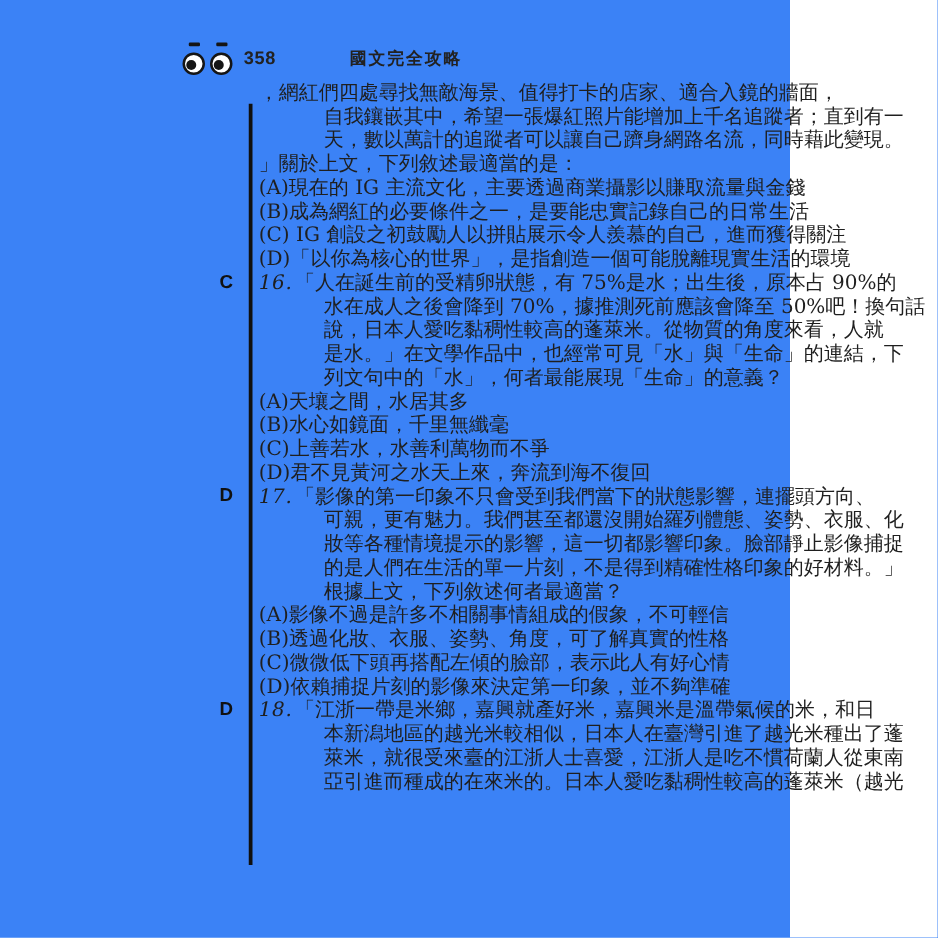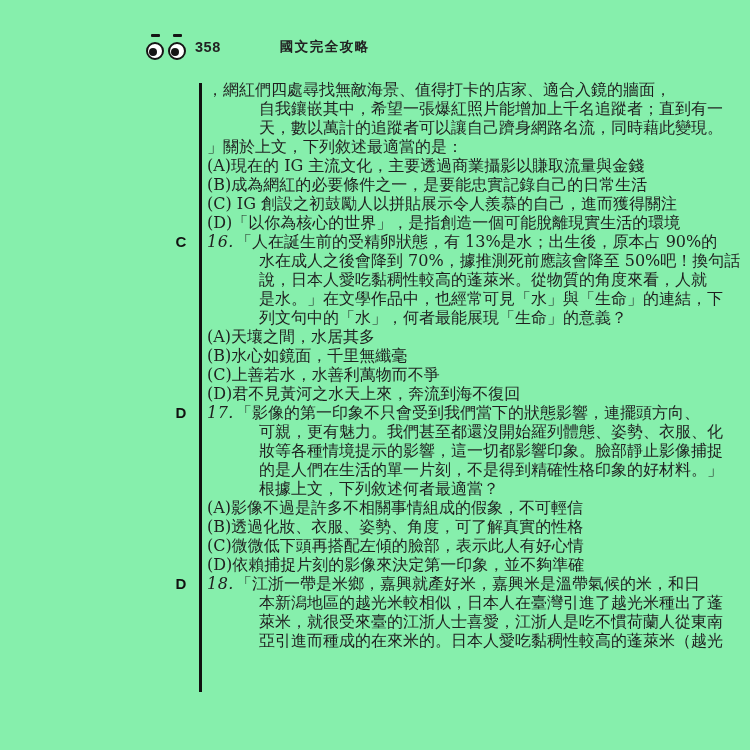--- a/index.html
+++ b/index.html
@@ -1,18 +1,18 @@
 <!DOCTYPE html>
 <html><head>
 <meta charset="utf-8">
 <style>
   html,body { margin:0; padding:0; }
   body { width:750px; height:750px; background:#ffffff; overflow:hidden; }
   .page {
-    position:relative; width:750px; height:750px; background:#86efac;
+    position:relative; width:632px; height:750px; background:#3b82f6;
     font-family:"DejaVu Serif","Liberation Serif",serif; color:#1f1f1f;
   }
   .header {
     position:absolute; left:146px; top:32px; height:30px;
     display:flex; align-items:center;
     font-family:"Liberation Sans","DejaVu Sans",sans-serif;
   }
   .eyes { display:flex; gap:4px; margin-right:9px; padding-top:8px; }
   .eye {
     position:relative; width:14px; height:14px;
@@ -27,21 +27,21 @@
     content:""; position:absolute; left:3px; top:-10px;
     width:9px; height:3px; background:#151515; border-radius:1px;
   }
   .pagenum { font-weight:bold; font-size:14.5px; margin-right:11px; letter-spacing:0.5px; color:#222; }
   .ptitle  { font-weight:bold; font-size:13.5px; letter-spacing:1.5px; color:#222;padding-left:48px; }
   .vrule {
     position:absolute; left:199px; top:83px; width:3px; height:609px;
     background:#101010;
   }
   .content {
-    position:absolute; left:207px; top:80px; width:478px;
+    position:absolute; left:207px; top:64px; width:478px;
     font-size:16px; line-height:19px;
   }
   .block { position:relative; }
   .answer {
     position:absolute; left:-42px; top:0; width:32px; text-align:center;
     font-family:"Liberation Sans","DejaVu Sans",sans-serif;
     font-weight:bold; font-size:15px; line-height:19px; color:#111;
   }
   .line { white-space:nowrap; }
   .line.cont { padding-left:4px;margin-left:48px; }
@@ -76,21 +76,21 @@
           <div class="line">(A)現在的 IG 主流文化，主要透過商業攝影以賺取流量與金錢</div>
           <div class="line">(B)成為網紅的必要條件之一，是要能忠實記錄自己的日常生活</div>
           <div class="line">(C) IG 創設之初鼓勵人以拼貼展示令人羨慕的自己，進而獲得關注</div>
           <div class="line">(D)「以你為核心的世界」，是指創造一個可能脫離現實生活的環境</div>
         </div>
   </section>
 
   <section class="block">
     <span class="answer">C</span>
     <div class="lines">
-          <div class="line"><span class="qnum">16.</span><span>「人在誕生前的受精卵狀態，有 13%是水；出生後，原本占 90%的</span></div>
+          <div class="line"><span class="qnum">16.</span><span>「人在誕生前的受精卵狀態，有 75%是水；出生後，原本占 90%的</span></div>
           <div class="line cont">水在成人之後會降到 70%，據推測死前應該會降至 50%吧！換句話</div>
           <div class="line cont">說，日本人愛吃黏稠性較高的蓬萊米。從物質的角度來看，人就</div>
           <div class="line cont">是水。」在文學作品中，也經常可見「水」與「生命」的連結，下</div>
           <div class="line cont">列文句中的「水」，何者最能展現「生命」的意義？</div>
           <div class="line">(A)天壤之間，水居其多</div>
           <div class="line">(B)水心如鏡面，千里無纖毫</div>
           <div class="line">(C)上善若水，水善利萬物而不爭</div>
           <div class="line">(D)君不見黃河之水天上來，奔流到海不復回</div>
         </div>
   </section>

